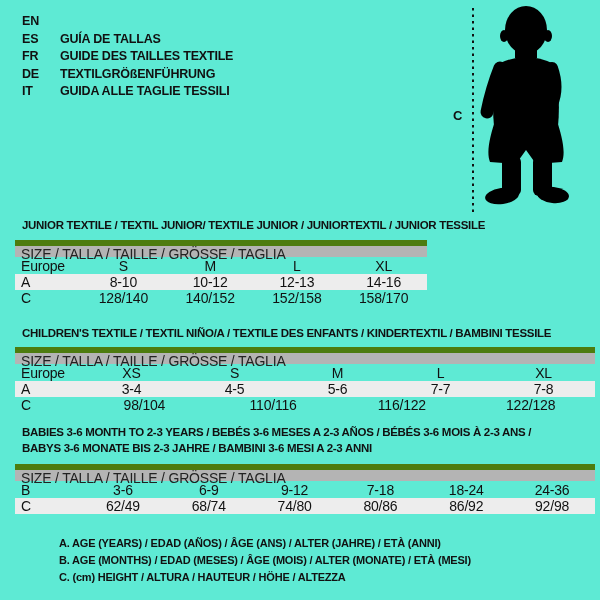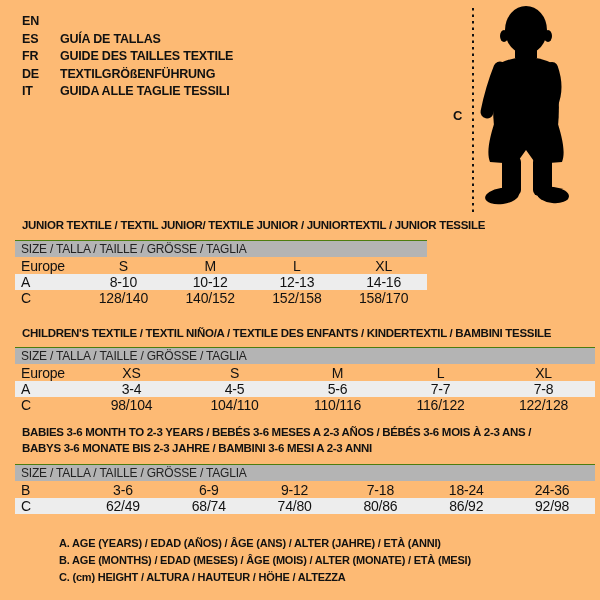--- a/index.html
+++ b/index.html
@@ -4,21 +4,21 @@
 <style>
   html,body{margin:0;padding:0;}
   body{
     width:600px;height:600px;
     background:#ffffff;
     font-family:"Liberation Sans", sans-serif;
     color:#111111;
     position:relative;
     overflow:hidden;
   }
-  .page{position:absolute;left:0;top:0;width:600px;height:600px;background:#fdba74;}
+  .page{position:absolute;left:0;top:0;width:600px;height:600px;background:#5eead4;}
 
   
   .langs{position:absolute;left:22px;top:13px;}
   .lang-row{display:flex;font-weight:700;font-size:12.5px;line-height:17.6px;letter-spacing:-0.2px;white-space:nowrap;}
   .lang-code{width:38px;flex:0 0 38px;}
 
   
   .figure{position:absolute;left:440px;top:0;width:160px;height:220px;}
 
   
@@ -27,24 +27,24 @@
   .s2{top:325px;}
   .s3{top:424px;}
   .sec-title{margin-left:22px;font-weight:700;font-size:11.5px;line-height:16px;letter-spacing:-0.3px;white-space:nowrap;}
   .table{margin-left:15px;}
   .s1 .table{margin-top:7px;width:412px;}
   .s2 .table{margin-top:6px;width:580px;}
   .s3 .table{margin-top:8px;width:580px;}
   .thead{
     height:17px;line-height:17px;
     background:#b4b4b4;
-    border-top:1px solid #4d7c0f;
+    border-top:6px solid #4d7c0f;
     box-sizing:border-box;
     padding-left:6px;
-    font-size:12px;color:#222222;letter-spacing:-0.2px;
+    font-size:14px;color:#222222;letter-spacing:-0.2px;
     margin-bottom:1px;
   }
   .trow{display:flex;height:16px;line-height:16px;font-size:14px;letter-spacing:-0.2px;}
   .tbody .trow:nth-child(even){background:#ededed;}
   .tlabel{width:65px;flex:0 0 65px;padding-left:6px;box-sizing:border-box;}
   .tcell{flex:1;text-align:center;}
 
   
   .legend{position:absolute;left:22px;top:535px;font-weight:700;font-size:11px;line-height:17px;letter-spacing:-0.2px;white-space:nowrap;margin-left:37px;}
 </style>
@@ -143,21 +143,20 @@
           <span class="tlabel">A</span>
           <span class="tcell">3-4</span>
           <span class="tcell">4-5</span>
           <span class="tcell">5-6</span>
           <span class="tcell">7-7</span>
           <span class="tcell">7-8</span>
         </div>
         <div class="trow">
           <span class="tlabel">C</span>
           <span class="tcell">98/104</span>
-          <span class="tcell">104/110</span>
           <span class="tcell">110/116</span>
           <span class="tcell">116/122</span>
           <span class="tcell">122/128</span>
         </div>
       </div>
     </div>
   </div>
 
   <div class="section s3">
     <div class="sec-title">BABIES 3-6 MONTH TO 2-3 YEARS / BEBÉS 3-6 MESES A 2-3 AÑOS / BÉBÉS 3-6 MOIS À 2-3 ANS /</div>

